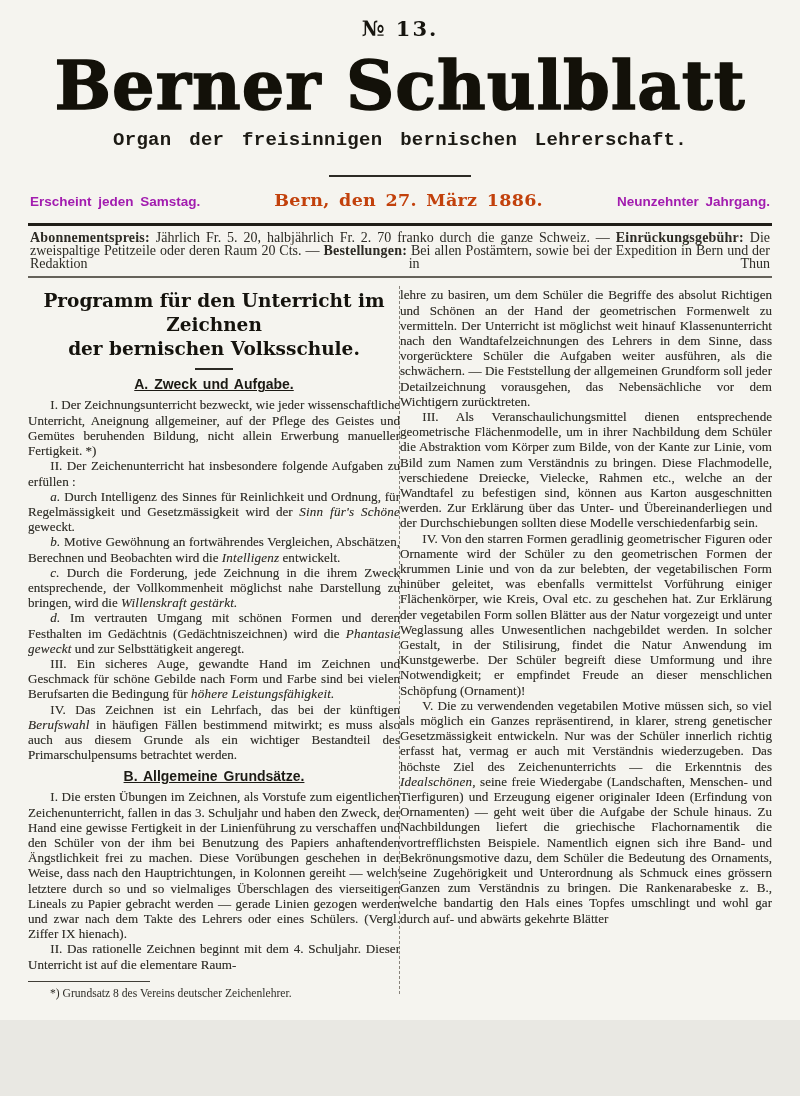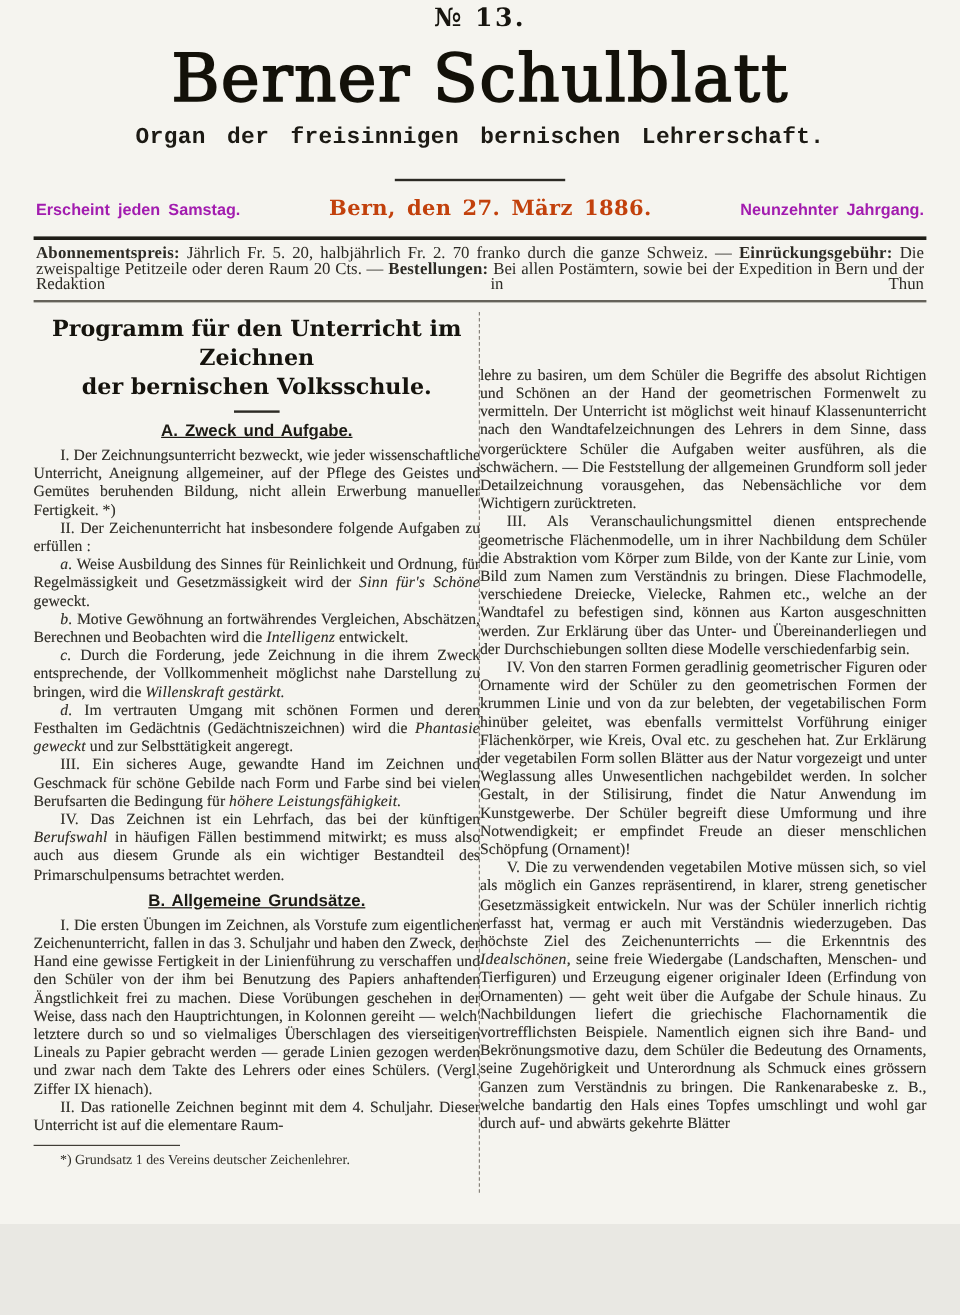--- a/index.html
+++ b/index.html
@@ -1,29 +1,29 @@
 <!DOCTYPE html>
 <html lang="de"><head>
 <meta charset="utf-8">
 <style>
   html,body{margin:0;padding:0;}
   body{background:#e9e8e3;font-family:"Liberation Serif","DejaVu Serif",serif;}
   .page{
     position:relative;width:800px;height:1020px;margin:0 auto;
     background:#f5f4ef;color:#312f2a;overflow:hidden;box-sizing:border-box;
-    display:flex;flex-direction:column;padding-top:2px;
+    display:flex;flex-direction:column;padding-top:16px;
   }
   
   .issue{
     text-align:center;font-family:"DejaVu Serif",serif;font-weight:bold;
     font-size:21px;letter-spacing:2px;color:#17150f;
   }
   .masthead-title{
     margin:10px 10px 0;text-align:center;
-    font-family:"DejaVu Serif",serif;font-weight:normal;font-size:55px;
+    font-family:"DejaVu Serif",serif;font-weight:bold;font-size:67px;
     line-height:1.05;letter-spacing:1px;color:#131109;
     -webkit-text-stroke:1.3px #131109;
     text-shadow:0 0 1px rgba(19,17,9,.55);
     white-space:nowrap;
   }
   .masthead-subtitle{
     margin-top:8px;text-align:center;
     font-family:Liberation Mono, monospace;font-weight:bold;
     font-size:19px;word-spacing:6px;letter-spacing:.3px;color:#1c1a14;
   }
@@ -69,21 +69,21 @@
     text-align:center;font-family:"Liberation Sans","DejaVu Sans",sans-serif;
     font-weight:bold;font-size:14px;word-spacing:2px;color:#1c1a14;
     margin:6px 0 5px;
     text-decoration:underline;
   }
   .para{
     margin:0;font-size:13.1px;line-height:15.2px;text-align:justify;
     text-indent:1.7em;color:#33312b;
     text-shadow:0 0 .4px rgba(45,43,38,.45);
   }
-  .para.noindent{text-indent:0;margin-top:44px;}
+  .para.noindent{text-indent:0;}
   .para i{letter-spacing:.2px;}
   
   .footnote-block{margin-top:9px;}
   .footnote-rule{width:122px;height:1px;background:#403d36;margin-bottom:5px;}
   .footnote{
     margin:0;padding-left:22px;font-size:11.6px;line-height:14px;color:#2f2d27;
   }
 </style>
 </head>
 <body>
@@ -117,34 +117,34 @@
       <h2 class="article-title">
         <span>Programm für den Unterricht im Zeichnen</span><br>
         <span>der bernischen Volksschule.</span>
       </h2>
       <div class="article-rule"></div>
 
       <div>
           <div class="section-heading">A. Zweck und Aufgabe.</div>
           <p class="para"><span>I. Der Zeichnungsunterricht bezweckt, wie jeder wissenschaftliche Unterricht, Aneignung allgemeiner, auf der Pflege des Geistes und Gemütes beruhenden Bildung, nicht allein Erwerbung manueller Fertigkeit. *)</span></p>
           <p class="para"><span>II. Der Zeichenunterricht hat insbesondere folgende Aufgaben zu erfüllen :</span></p>
-          <p class="para"><i>a.</i><span> Weise Ausbildung des Sinnes für Reinlichkeit und Ordnung, für Regelmässigkeit und Gesetzmässigkeit wird der </span><i>Sinn für's Schöne</i><span> geweckt.</span></p>
+          <p class="para"><i>a.</i><span> Durch Intelligenz des Sinnes für Reinlichkeit und Ordnung, für Regelmässigkeit und Gesetzmässigkeit wird der </span><i>Sinn für's Schöne</i><span> geweckt.</span></p>
           <p class="para"><i>b.</i><span> Motive Gewöhnung an fortwährendes Vergleichen, Abschätzen, Berechnen und Beobachten wird die </span><i>Intelligenz</i><span> entwickelt.</span></p>
           <p class="para"><i>c.</i><span> Durch die Forderung, jede Zeichnung in die ihrem Zweck entsprechende, der Vollkommenheit möglichst nahe Darstellung zu bringen, wird die </span><i>Willenskraft gestärkt.</i></p>
           <p class="para"><i>d.</i><span> Im vertrauten Umgang mit schönen Formen und deren Festhalten im Gedächtnis (Gedächtniszeichnen) wird die </span><i>Phantasie geweckt</i><span> und zur Selbsttätigkeit angeregt.</span></p>
           <p class="para"><span>III. Ein sicheres Auge, gewandte Hand im Zeichnen und Geschmack für schöne Gebilde nach Form und Farbe sind bei vielen Berufsarten die Bedingung für </span><i>höhere Leistungsfähigkeit.</i></p>
           <p class="para"><span>IV. Das Zeichnen ist ein Lehrfach, das bei der künftigen </span><i>Berufswahl</i><span> in häufigen Fällen bestimmend mitwirkt; es muss also auch aus diesem Grunde als ein wichtiger Bestandteil des Primarschulpensums betrachtet werden.</span></p>
           <div class="section-heading">B. Allgemeine Grundsätze.</div>
           <p class="para"><span>I. Die ersten Übungen im Zeichnen, als Vorstufe zum eigentlichen Zeichenunterricht, fallen in das 3. Schuljahr und haben den Zweck, der Hand eine gewisse Fertigkeit in der Linienführung zu verschaffen und den Schüler von der ihm bei Benutzung des Papiers anhaftenden Ängstlichkeit frei zu machen. Diese Vorübungen geschehen in der Weise, dass nach den Hauptrichtungen, in Kolonnen gereiht — welch' letztere durch so und so vielmaliges Überschlagen des vierseitigen Lineals zu Papier gebracht werden — gerade Linien gezogen werden und zwar nach dem Takte des Lehrers oder eines Schülers. (Vergl. Ziffer IX hienach).</span></p>
           <p class="para"><span>II. Das rationelle Zeichnen beginnt mit dem 4. Schuljahr. Dieser Unterricht ist auf die elementare Raum-</span></p>
         </div>
 
       <div class="footnote-block">
         <div class="footnote-rule"></div>
-        <p class="footnote">*) Grundsatz 1 des Vereins deutscher Zeichenlehrer.</p>
+        <p class="footnote">*) Grundsatz 8 des Vereins deutscher Zeichenlehrer.</p>
       </div>
     </div>
 
     <div class="col">
       <div>
           <p class="para noindent"><span>lehre zu basiren, um dem Schüler die Begriffe des absolut Richtigen und Schönen an der Hand der geometrischen Formenwelt zu vermitteln. Der Unterricht ist möglichst weit hinauf Klassenunterricht nach den Wandtafelzeichnungen des Lehrers in dem Sinne, dass vorgerücktere Schüler die Aufgaben weiter ausführen, als die schwächern. — Die Feststellung der allgemeinen Grundform soll jeder Detailzeichnung vorausgehen, das Nebensächliche vor dem Wichtigern zurücktreten.</span></p>
           <p class="para"><span>III. Als Veranschaulichungsmittel dienen entsprechende geometrische Flächenmodelle, um in ihrer Nachbildung dem Schüler die Abstraktion vom Körper zum Bilde, von der Kante zur Linie, vom Bild zum Namen zum Verständnis zu bringen. Diese Flachmodelle, verschiedene Dreiecke, Vielecke, Rahmen etc., welche an der Wandtafel zu befestigen sind, können aus Karton ausgeschnitten werden. Zur Erklärung über das Unter- und Übereinanderliegen und der Durchschiebungen sollten diese Modelle verschiedenfarbig sein.</span></p>
           <p class="para"><span>IV. Von den starren Formen geradlinig geometrischer Figuren oder Ornamente wird der Schüler zu den geometrischen Formen der krummen Linie und von da zur belebten, der vegetabilischen Form hinüber geleitet, was ebenfalls vermittelst Vorführung einiger Flächenkörper, wie Kreis, Oval etc. zu geschehen hat. Zur Erklärung der vegetabilen Form sollen Blätter aus der Natur vorgezeigt und unter Weglassung alles Unwesentlichen nachgebildet werden. In solcher Gestalt, in der Stilisirung, findet die Natur Anwendung im Kunstgewerbe. Der Schüler begreift diese Umformung und ihre Notwendigkeit; er empfindet Freude an dieser menschlichen Schöpfung (Ornament)!</span></p>
           <p class="para"><span>V. Die zu verwendenden vegetabilen Motive müssen sich, so viel als möglich ein Ganzes repräsentirend, in klarer, streng genetischer Gesetzmässigkeit entwickeln. Nur was der Schüler innerlich richtig erfasst hat, vermag er auch mit Verständnis wiederzugeben. Das höchste Ziel des Zeichenunterrichts — die Erkenntnis des </span><i>Idealschönen</i><span>, seine freie Wiedergabe (Landschaften, Menschen- und Tierfiguren) und Erzeugung eigener originaler Ideen (Erfindung von Ornamenten) — geht weit über die Aufgabe der Schule hinaus. Zu Nachbildungen liefert die griechische Flachornamentik die vortrefflichsten Beispiele. Namentlich eignen sich ihre Band- und Bekrönungsmotive dazu, dem Schüler die Bedeutung des Ornaments, seine Zugehörigkeit und Unterordnung als Schmuck eines grössern Ganzen zum Verständnis zu bringen. Die Rankenarabeske z. B., welche bandartig den Hals eines Topfes umschlingt und wohl gar durch auf- und abwärts gekehrte Blätter</span></p>
         </div>

